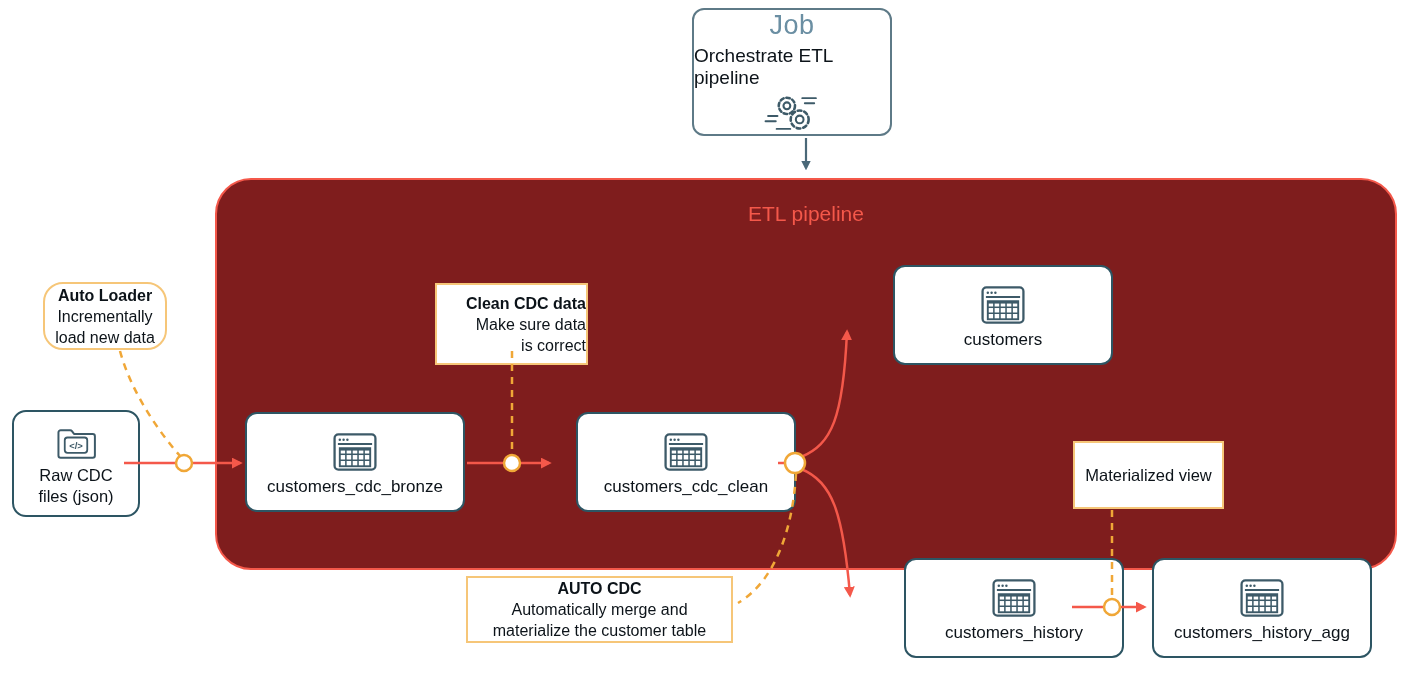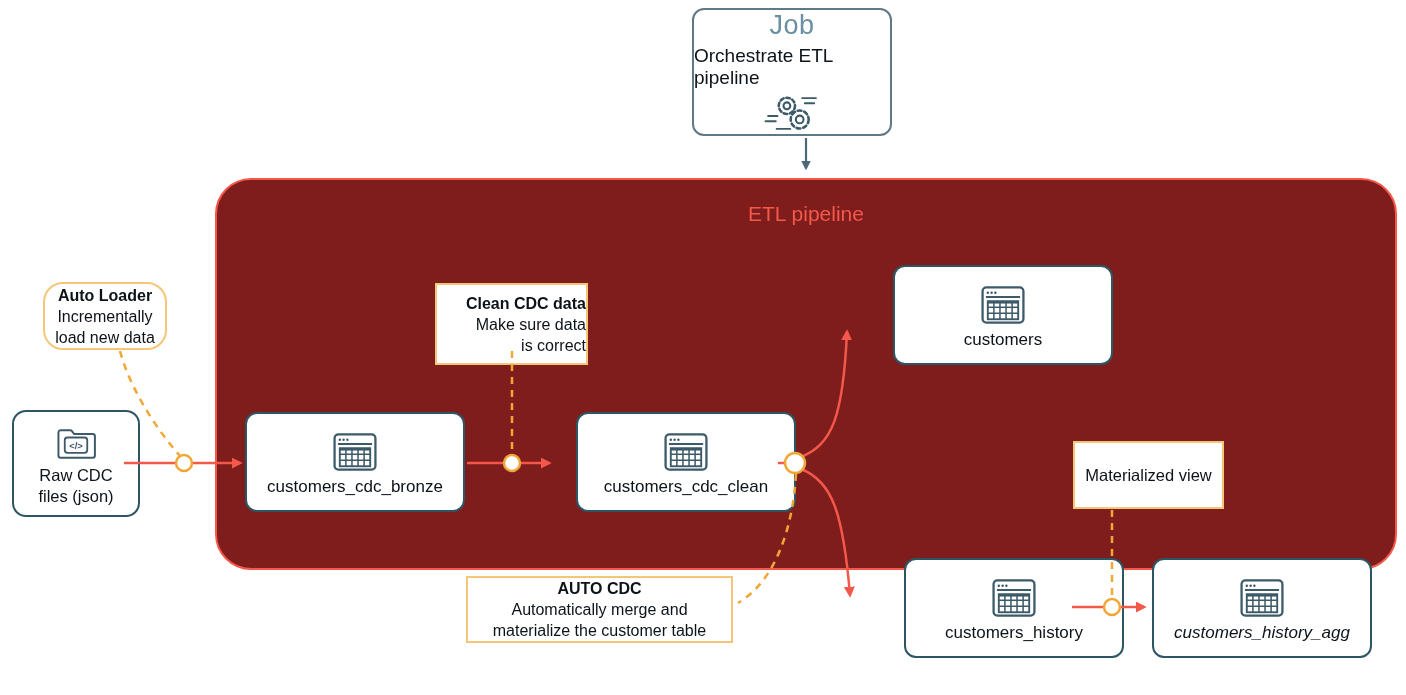--- a/index.html
+++ b/index.html
@@ -144,21 +144,21 @@
         <use href="#sym-table"></use>
       </svg>
     <div class="lbl">customers</div>
   </div>
   <div class="node tbl" style="left:904px;top:558px;">
     <svg class="icon" width="44" height="38">
         <use href="#sym-table"></use>
       </svg>
     <div class="lbl">customers_history</div>
   </div>
-  <div class="node tbl" style="left:1152px;top:558px;font-style:italic;">
+  <div class="node tbl" style="left:1152px;top:558px;">
     <svg class="icon" width="44" height="38">
         <use href="#sym-table"></use>
       </svg>
     <div class="lbl">customers_history_agg</div>
   </div>
 
   <div class="annotation ann-auto-loader">
     <div class="title">Auto Loader</div>
     <div>Incrementally</div>
     <div>load new data</div>

